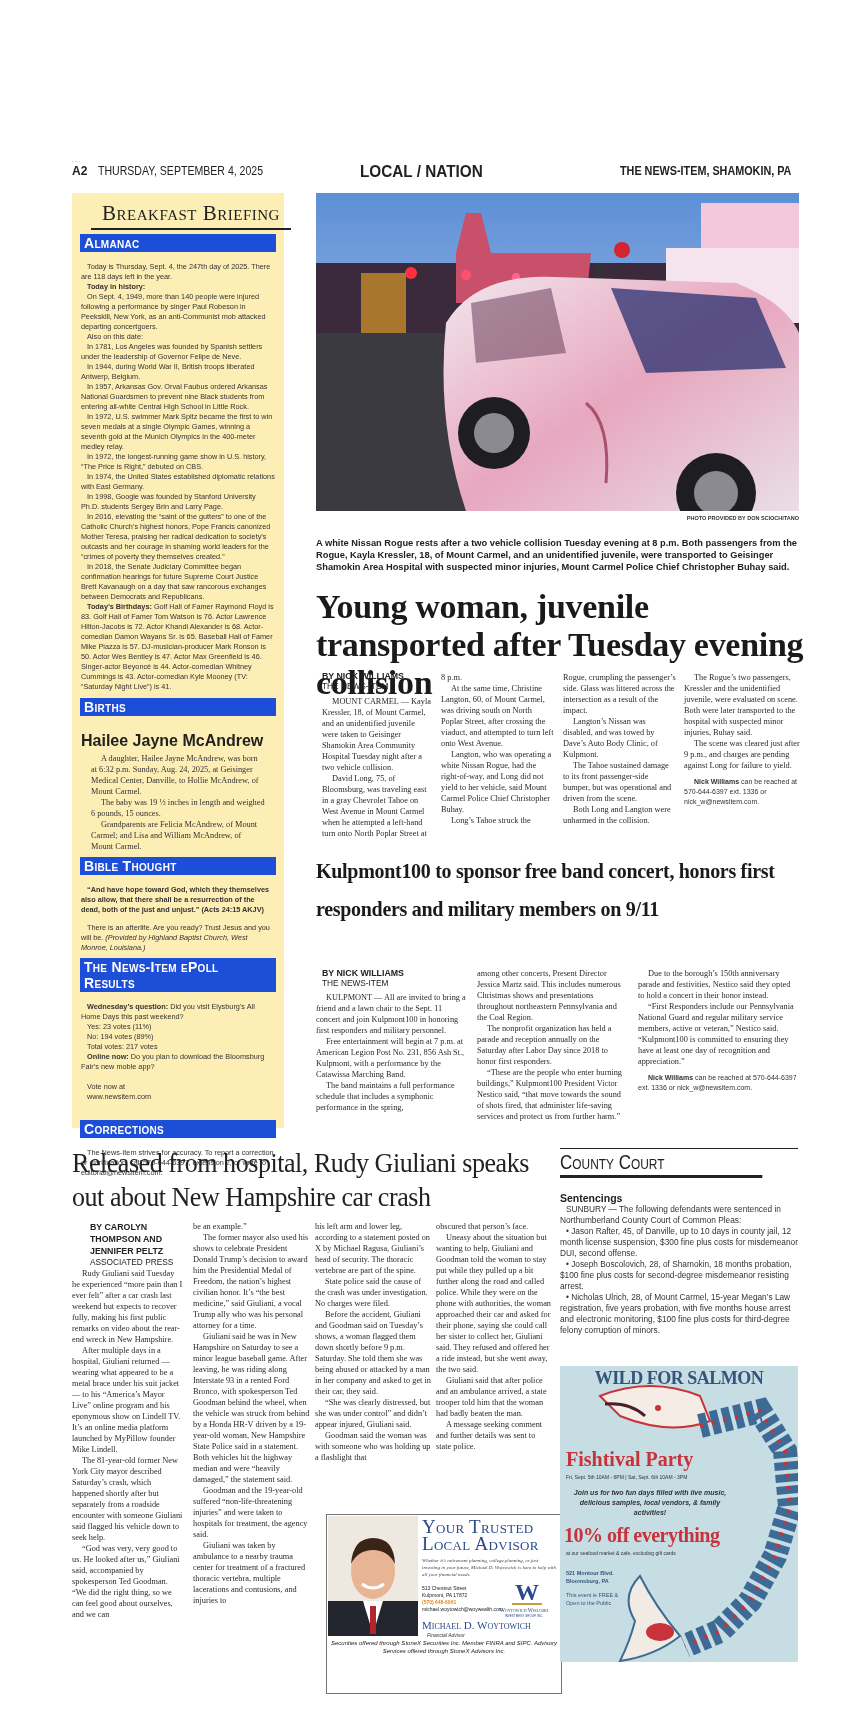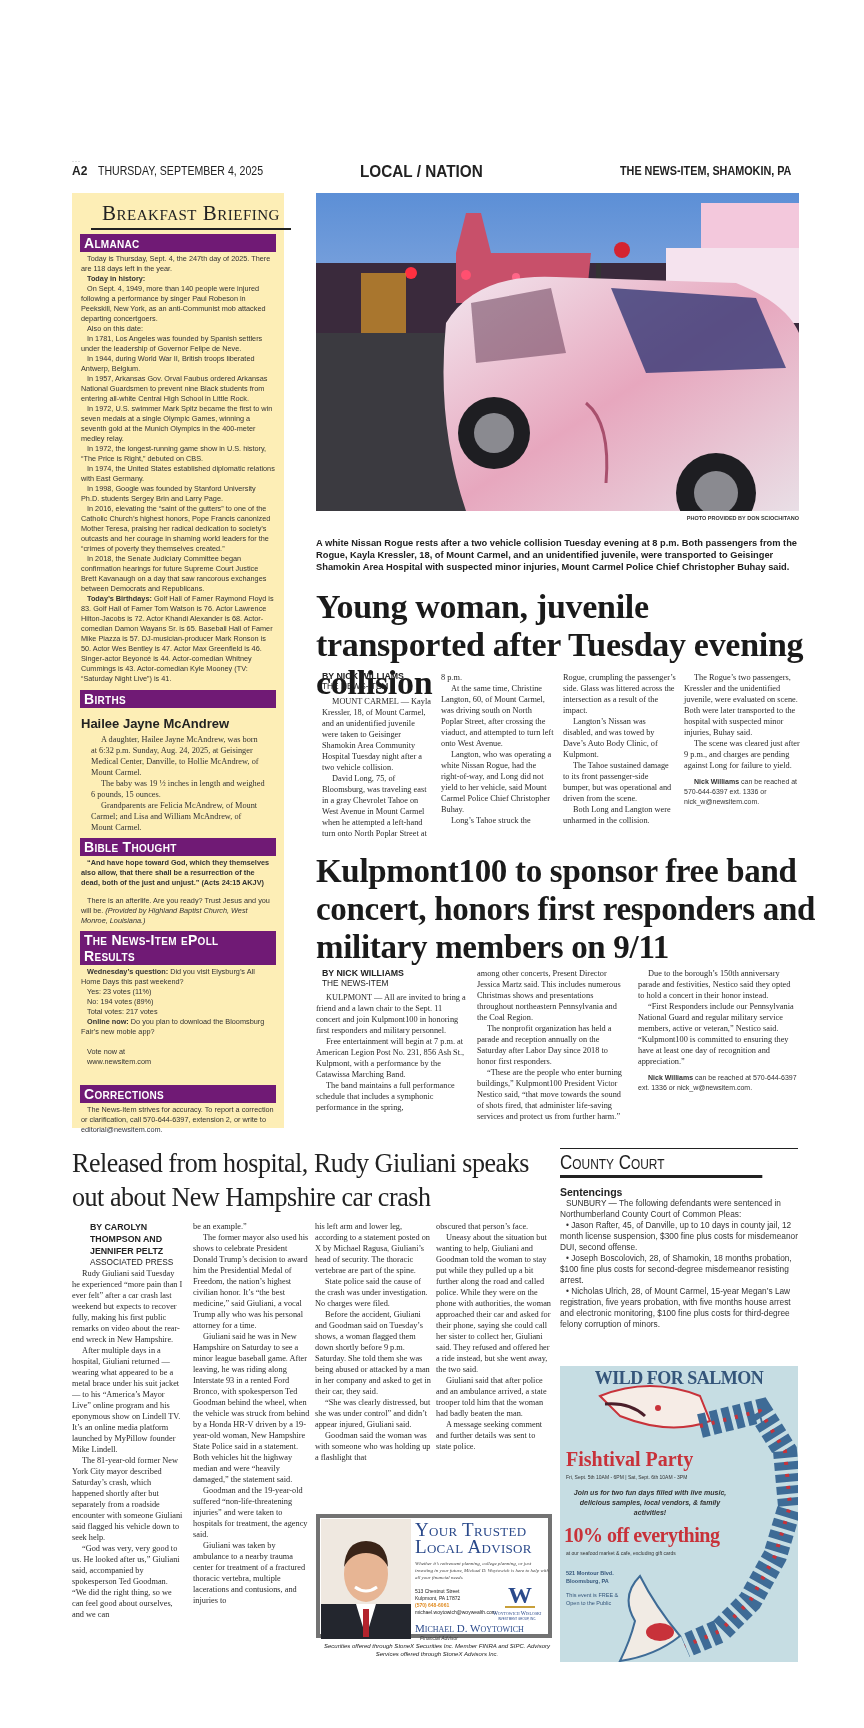--- a/index.html
+++ b/index.html
@@ -11,50 +11,50 @@
   p{margin:0}
   
   #hdr-page{left:72px;top:164px;font:bold 12px "Liberation Sans",sans-serif}
   #hdr-dots{left:72px;top:158px;font:6px "Liberation Sans",sans-serif;letter-spacing:1px}
   #hdr-date{left:98px;top:164px;font:12px "Liberation Sans",sans-serif;transform:scaleX(.88);transform-origin:left}
   #hdr-section{left:360px;top:162px;font:bold 17px "Liberation Sans",sans-serif;transform:scaleX(.9);transform-origin:left}
   #hdr-paper{left:620px;top:164px;font:bold 12px "Liberation Sans",sans-serif;transform:scaleX(.9);transform-origin:left}
   
   #sidebar{left:72px;top:193px;width:212px;height:935px;background:#fdeeb6}
   .bb-title{font:400 21px "Liberation Serif",serif;text-align:center;font-variant:small-caps;letter-spacing:.5px;margin:8px 0 0;border-bottom:2px solid #222;padding-bottom:2px;width:200px;margin-left:19px}
-  .bar{background:#701a75;color:#fff;font:bold 14px "Liberation Sans",sans-serif;font-variant:small-caps;padding:1px 4px;margin:4px 8px 2px;letter-spacing:.3px}
+  .bar{background:#1d4ed8;color:#fff;font:bold 14px "Liberation Sans",sans-serif;font-variant:small-caps;padding:1px 4px;margin:4px 8px 10px;letter-spacing:.3px}
   .sb-txt{font:7.3px/10px "Liberation Sans",sans-serif;color:#333;padding:0 9px}
   .sb-txt p{text-indent:6px}
   .sb-ser{font:8.3px/11px "Liberation Serif",serif;color:#333;padding:0 19px}
   .sb-ser p{text-indent:10px}
   .b{font-weight:bold}
   .i{font-style:italic}
   
   #photo{left:316px;top:193px;width:483px;height:318px;overflow:hidden}
   #credit{left:600px;top:515px;width:199px;text-align:right;font:bold 5.5px "Liberation Sans",sans-serif;color:#333}
   #caption{left:316px;top:537px;width:486px;font:bold 9.3px/12.2px "Liberation Sans",sans-serif;color:#222}
   .hed{font-family:"Liberation Serif",serif;font-weight:bold;color:#1a1a1a;letter-spacing:-.3px}
   #hed1{left:316px;top:588px;width:500px;font-size:34px;line-height:38px}
-  #hed2{left:316px;top:852px;width:500px;font-size:33px;line-height:38px}
+  #hed2{left:316px;top:852px;width:500px;font-size:20px;line-height:38px}
   .byline{font:bold 8.8px "Liberation Sans",sans-serif;color:#222}
   .byorg{font:8.3px "Liberation Sans",sans-serif;text-align:left;color:#222}
   .col{font:8.3px/11px "Liberation Serif",serif;color:#2a2a2a;text-align:left}
   .col p{text-indent:10px}
   .tag{font:7px/10px "Liberation Sans",sans-serif;color:#333;margin-top:6px}
   
   #hed3{left:72px;top:1146px;width:500px;font:400 28px/34px "Liberation Serif",serif;color:#222;letter-spacing:-.5px;transform:scaleX(.93);transform-origin:left}
   
   #cc{left:560px;top:1148px;width:238px}
   #cc .rule{border-top:1.5px solid #222;margin-bottom:2px}
   #cc .title{font:400 20px "Liberation Sans",sans-serif;font-variant:small-caps;transform:scaleX(.85);transform-origin:left;border-bottom:3px solid #222;padding-bottom:1px;width:238px}
-  #cc .sub{font:bold 10.5px "Liberation Sans",sans-serif;margin-top:8px}
+  #cc .sub{font:bold 10.5px "Liberation Sans",sans-serif;margin-top:14px}
   #cc .txt{font:8.3px/11px "Liberation Sans",sans-serif;color:#333}
   #cc .txt p{text-indent:6px}
   
-  #ad1{left:316px;top:1514px;width:236px;height:124px;border:4px solid #737373;background:#fff}
+  #ad1{left:326px;top:1514px;width:236px;height:180px;border:1px solid #737373;background:#fff}
   #ad2{left:560px;top:1366px;width:238px;height:296px;background:#c6dde3;overflow:hidden}
 </style>
 </head>
 <body>
 
 <div class="abs" id="hdr-dots">···</div>
 <div class="abs" id="hdr-page">A2</div>
 <div class="abs" id="hdr-date">THURSDAY, SEPTEMBER 4, 2025</div>
 <div class="abs" id="hdr-section">LOCAL / NATION</div>
 <div class="abs" id="hdr-paper">THE NEWS-ITEM, SHAMOKIN, PA</div>
@@ -74,21 +74,21 @@
     <p>In 1972, U.S. swimmer Mark Spitz became the first to win seven medals at a single Olympic Games, winning a seventh gold at the Munich Olympics in the 400-meter medley relay.</p>
     <p>In 1972, the longest-running game show in U.S. history, “The Price is Right,” debuted on CBS.</p>
     <p>In 1974, the United States established diplomatic relations with East Germany.</p>
     <p>In 1998, Google was founded by Stanford University Ph.D. students Sergey Brin and Larry Page.</p>
     <p>In 2016, elevating the “saint of the gutters” to one of the Catholic Church’s highest honors, Pope Francis canonized Mother Teresa, praising her radical dedication to society’s outcasts and her courage in shaming world leaders for the “crimes of poverty they themselves created.”</p>
     <p>In 2018, the Senate Judiciary Committee began confirmation hearings for future Supreme Court Justice Brett Kavanaugh on a day that saw rancorous exchanges between Democrats and Republicans.</p>
     <p><span class="b">Today’s Birthdays:</span> <span>Golf Hall of Famer Raymond Floyd is 83. Golf Hall of Famer Tom Watson is 76. Actor Lawrence Hilton-Jacobs is 72. Actor Khandi Alexander is 68. Actor-comedian Damon Wayans Sr. is 65. Baseball Hall of Famer Mike Piazza is 57. DJ-musician-producer Mark Ronson is 50. Actor Wes Bentley is 47. Actor Max Greenfield is 46. Singer-actor Beyoncé is 44. Actor-comedian Whitney Cummings is 43. Actor-comedian Kyle Mooney (TV: “Saturday Night Live”) is 41.</span></p>
   </div>
 
   <div class="bar" style="margin-top:6px">Births</div>
-  <div class="sans b" style="font-size:13px;padding:6px 9px 3px;color:#222">Hailee Jayne McAndrew</div>
+  <div class="sans b" style="font-size:16px;padding:6px 9px 3px;color:#222">Hailee Jayne McAndrew</div>
   <div class="sb-ser">
     <p>A daughter, Hailee Jayne McAndrew, was born at 6:32 p.m. Sunday, Aug. 24, 2025, at Geisinger Medical Center, Danville, to Hollie McAndrew, of Mount Carmel.</p>
     <p>The baby was 19 ½ inches in length and weighed 6 pounds, 15 ounces.</p>
     <p>Grandparents are Felicia McAndrew, of Mount Carmel; and Lisa and William McAndrew, of Mount Carmel.</p>
   </div>
 
   <div class="bar" style="margin-top:5px">Bible Thought</div>
   <div class="sb-txt">
     <p class="b">“And have hope toward God, which they themselves also allow, that there shall be a resurrection of the dead, both of the just and unjust.” (Acts 24:15 AKJV)</p>
     <p style="margin-top:8px"><span>There is an afterlife. Are you ready? Trust Jesus and you will be.</span> <span class="i">(Provided by Highland Baptist Church, West Monroe, Louisiana.)</span></p>

